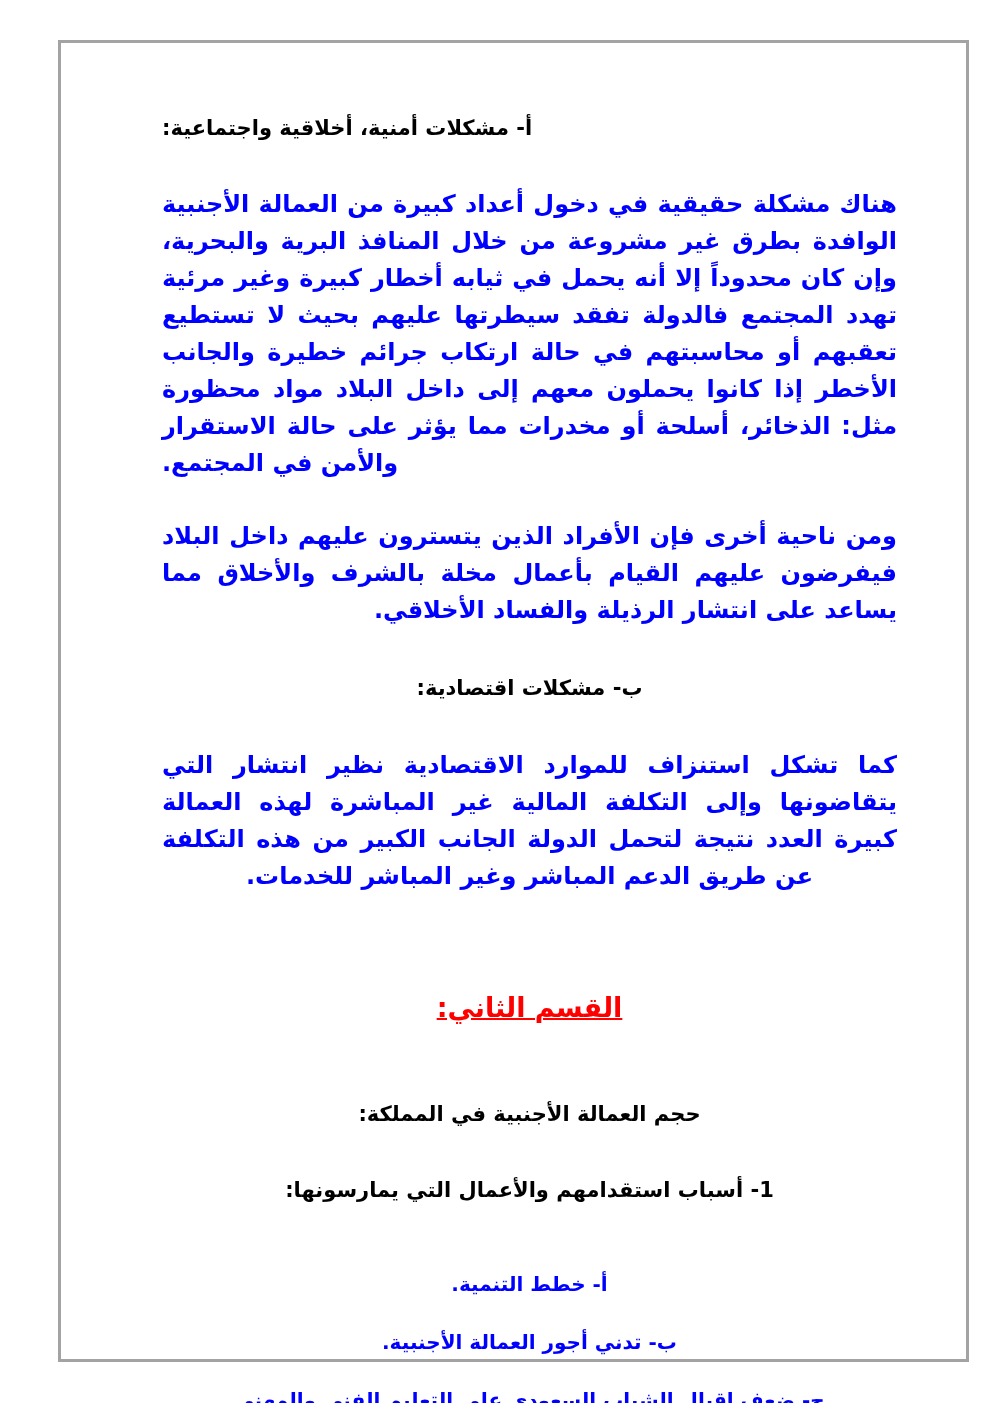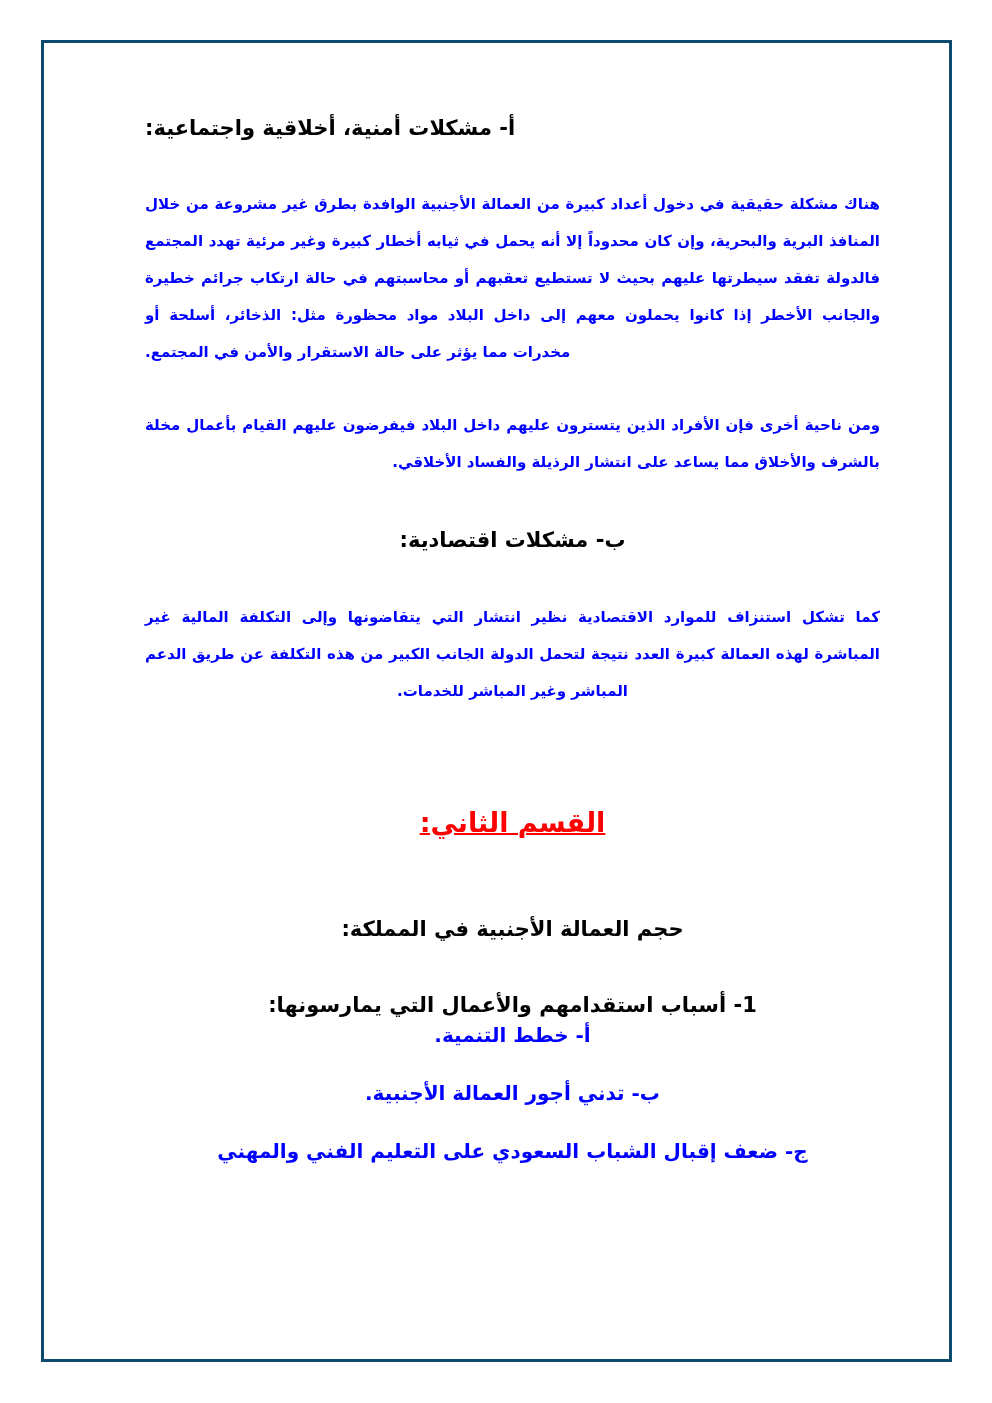--- a/index.html
+++ b/index.html
@@ -6,25 +6,25 @@
   html, body { background: #ffffff; }
   body {
     width: 992px;
     height: 1403px;
     position: relative;
     font-family: "DejaVu Sans", sans-serif;
     overflow: hidden;
   }
   .frame {
     position: absolute;
-    left: 41px;
+    left: 58px;
     top: 40px;
     width: 911px;
     height: 1322px;
-    border: 3px solid #0c4a6e;
+    border: 3px solid #a3a3a3;
   }
   .content {
     position: absolute;
     inset: 0;
     padding: 70px 69px 0 101px;
     direction: rtl;
     unicode-bidi: embed;
   }
   .h-black {
     color: #000000;
@@ -35,42 +35,42 @@
   .h-red {
     color: #ff0000;
     font-size: 27px;
     font-weight: bold;
     line-height: 30px;
     text-decoration: underline;
     text-decoration-thickness: 2px;
   }
   .body-blue {
     color: #0000ff;
-    font-size: 15px;
+    font-size: 24px;
     font-weight: bold;
     line-height: 37px;
   }
   .li-blue {
     color: #0000ff;
     font-size: 20px;
     font-weight: bold;
     line-height: 30px;
   }
   .align-left  { text-align: left; }
   .align-right { text-align: center; }
   .just-left   { text-align: justify; text-align-last: left; }
   .just-right  { text-align: justify; text-align-last: right; }
   .just-center { text-align: justify; text-align-last: center; }
   .mt43 { margin-top: 43px; }
   .mt36 { margin-top: 36px; }
   .mt44 { margin-top: 44px; }
   .mt98 { margin-top: 98px; }
   .mt50 { margin-top: 76px; }
   .mt46 { margin-top: 46px; }
-  .mt64 { }
+  .mt64 { margin-top: 64px; }
   .mt20 { margin-top: 28px; }
 </style>
 </head>
 <body>
 
 <div class="frame">
   <div class="content" dir="rtl">
 
     <h2 class="h-black align-left">أ- مشكلات أمنية، أخلاقية واجتماعية:</h2>
 

